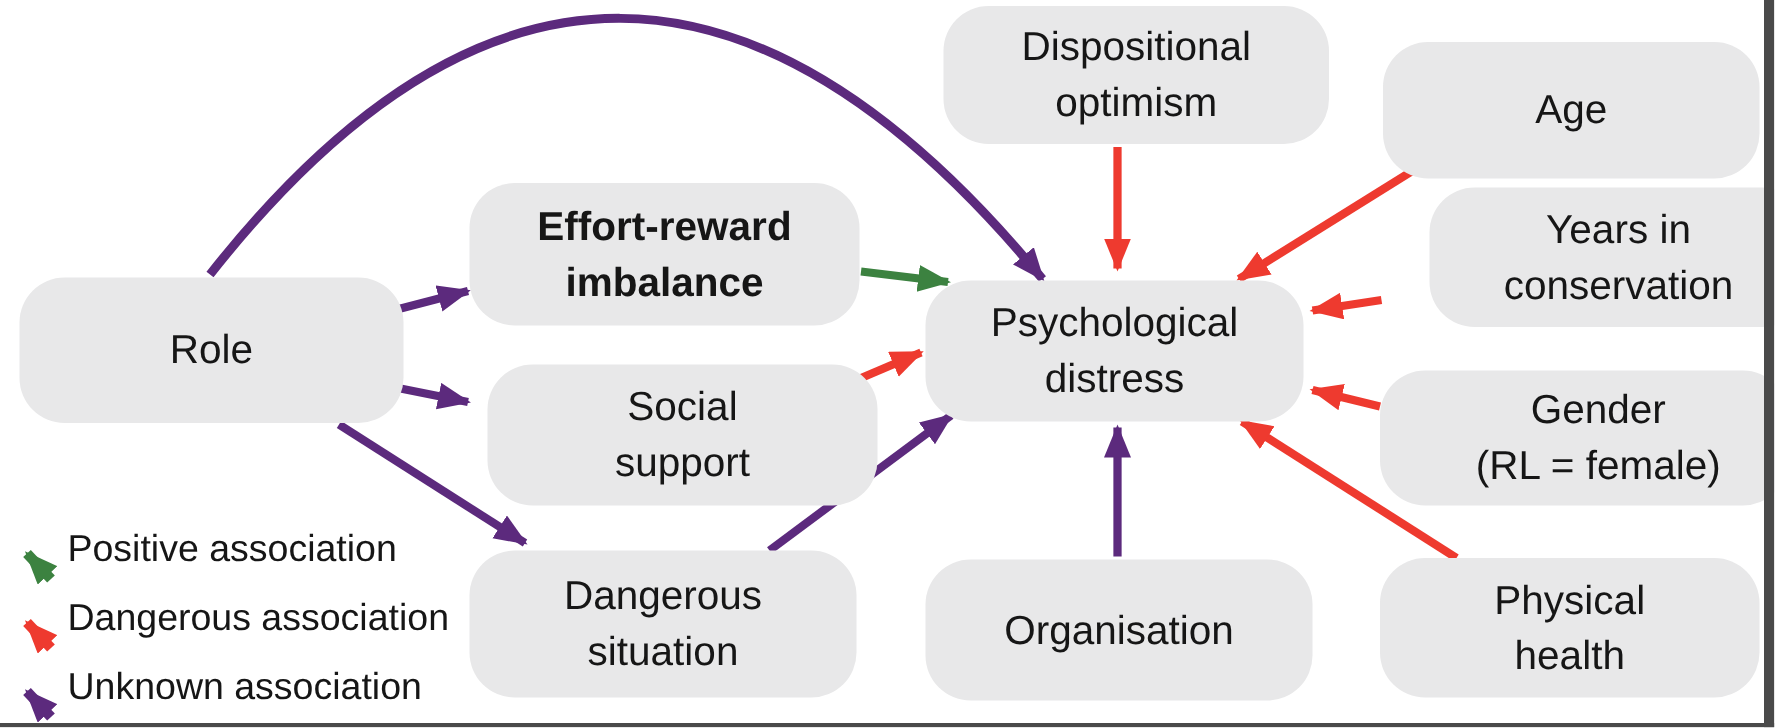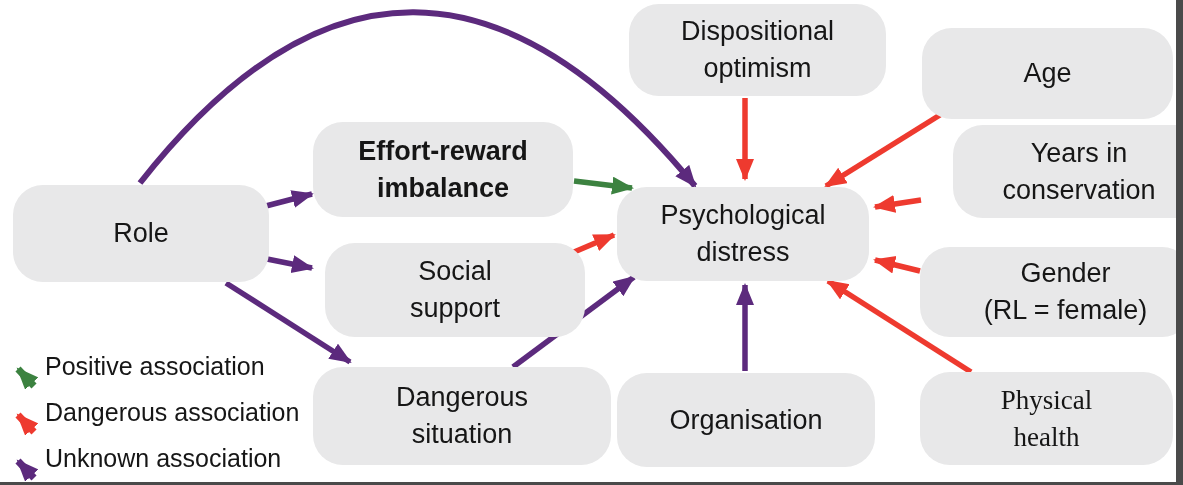--- a/index.html
+++ b/index.html
@@ -65,31 +65,31 @@
   </svg>
 
   <div class="node under" style="left:617px;top:187px;width:252px;height:94px;text-align:center;">Psychological
 distress</div>
 
   <div class="node" style="left:13px;top:185px;width:256px;height:97px;">Role</div>
   <div class="node" style="left:313px;top:122px;width:260px;height:95px;font-weight:bold;">Effort-reward
 imbalance</div>
   <div class="node" style="left:313px;top:243px;width:260px;height:94px;margin-left:12px;">Social
 support</div>
-  <div class="node" style="left:313px;top:367px;width:298px;height:98px;">Dangerous
+  <div class="node" style="left:313px;top:367px;width:258px;height:98px;">Dangerous
 situation</div>
   <div class="node" style="left:618px;top:4px;width:257px;height:92px;margin-left:11px;">Dispositional
 optimism</div>
   <div class="node" style="left:617px;top:373px;width:258px;height:94px;text-align:right;">Organisation</div>
   <div class="node" style="left:922px;top:2px;width:251px;height:91px;margin-top:26px;">Age</div>
   <div class="node" style="left:953px;top:125px;width:252px;height:93px;">Years in
 conservation</div>
   <div class="node" style="left:920px;top:247px;width:253px;height:90px;padding-left:19px;">Gender
 (RL = female)</div>
-  <div class="node" style="left:920px;top:372px;width:253px;height:93px;font-family:Liberation Serif, serif;">Physical
+  <div class="node" style="left:920px;top:372px;width:253px;height:93px;">Physical
 health</div>
 
   <div class="legend">
     <div class="legend-row">
       <svg width="36" height="38" viewBox="0 0 36 38">
         <line x1="32" y1="34" x2="16" y2="17" stroke-width="7" marker-end="url(#mk-positive)" stroke="#3c8240"></line>
       </svg>
       <span class="legend-label">Positive association</span>
     </div>
     <div class="legend-row">

